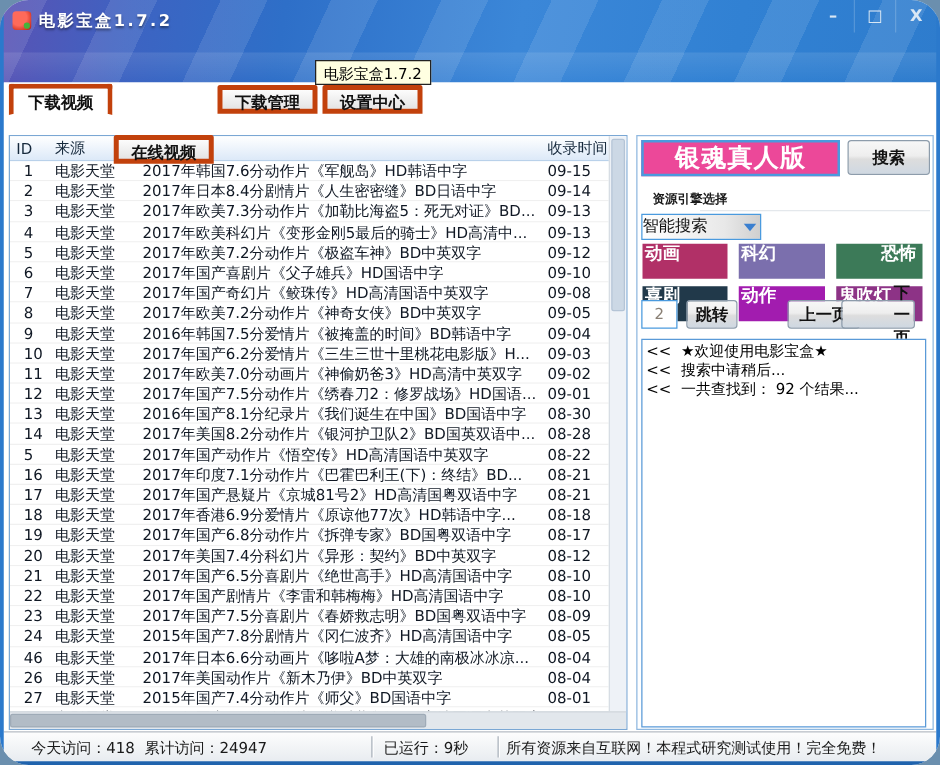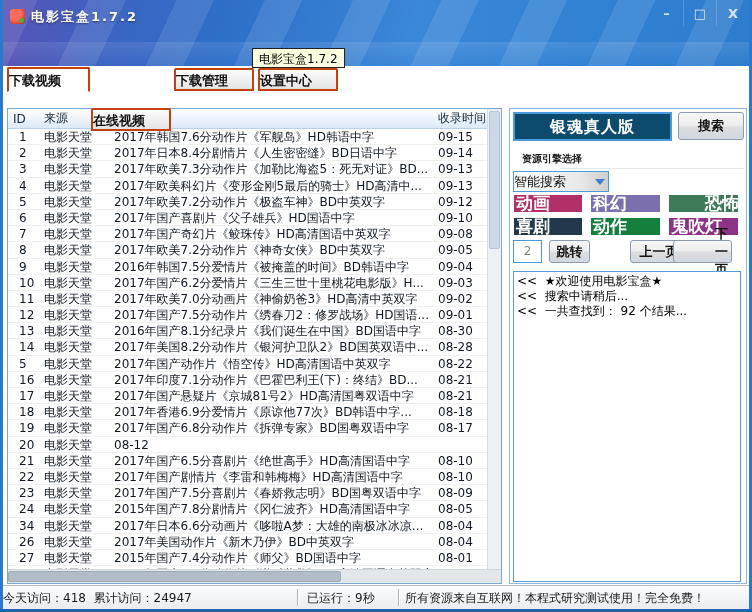--- a/index.html
+++ b/index.html
@@ -1,18 +1,18 @@
 <!DOCTYPE html>
 <html><head>
 <meta charset="utf-8">
 <style>
   * { box-sizing: border-box; margin: 0; padding: 0; }
   html,body { background:#6b8fae; }
   body { font-family:"DejaVu Sans","Liberation Sans",sans-serif; }
-  #app { position:relative; width:752px; height:612px; background:#ffffff; overflow:hidden; }
+  #app { position:relative; width:752px; height:612px; background:#ffffff; overflow:hidden;border-radius:23px; }
 
   
   .frame-left,.frame-right { position:absolute; top:0; bottom:0; width:3px; background:#2b79cc; z-index:60; }
   .frame-left{left:0} .frame-right{right:0}
   .frame-bottom { position:absolute; left:0; right:0; bottom:0; height:3px; background:#1f63ad; z-index:60; }
 
   
   .titlebar { position:absolute; left:0; top:0; width:752px; height:66px;
     background:
       repeating-linear-gradient(115deg, rgba(255,255,255,0.10) 0 34px, rgba(255,255,255,0) 34px 80px),
@@ -31,22 +31,22 @@
     color:#d9e7f4; font-size:13px; font-weight:bold; border-left:1px solid rgba(255,255,255,0.18); cursor:default; }
   .winbtn:first-child{ border-left:none; }
 
   
   .tooltip { position:absolute; left:252px; top:48px; height:20px; z-index:40;
     background:#ffffe1; border:1px solid #222222; font-size:12px; color:#000;
     padding:2px 6px; white-space:nowrap; }
 
   
   .tabbar { position:absolute; left:3px; top:66px; width:746px; height:26px; background:#ffffff; z-index:6; }
-  .tab { position:absolute; top:2px; height:23px; text-align:left; font-size:13px; font-weight:bold; color:#111;
-    line-height:22px; background:linear-gradient(#fcfcfc,#e4e4e4); border:2px solid #c2410c; border-radius:2px 2px 0 0; }
+  .tab { position:absolute; top:2px; height:23px; text-align:center; font-size:13px; font-weight:bold; color:#111;
+    line-height:22px; background:linear-gradient(#fcfcfc,#e4e4e4); border:4px solid #c2410c; border-radius:2px 2px 0 0; }
   .tab.active { top:1px; height:25px; background:#ffffff; border-bottom:1px solid #ffffff; z-index:7; line-height:24px; }
 
   
   .table { position:absolute; left:7px; top:108px; width:495px; height:476px;
     border:1px solid #7aa7d4; background:#ffffff; }
   .thead { position:absolute; left:0; top:0; right:0; height:20px;
     background:linear-gradient(#ffffff,#dce9f8); border-bottom:1px solid #b9d1ea;
     display:grid; grid-template-columns:36px 70px 324px 1fr; align-items:center;
     font-size:12px; color:#16293c; }
   .thead span:first-child { padding-left:5px; }
@@ -61,53 +61,53 @@
   .vthumb { position:absolute; left:1px; right:1px; top:2px; height:138px; background:#ccd8e5;
     border:1px solid #b4c4d6; border-radius:2px; }
   .hscroll { position:absolute; left:0; right:0; bottom:0; height:14px; background:#e2e7ec;
     border-top:1px solid #d0d6dc; }
   .hthumb { position:absolute; top:1px; bottom:1px; left:0; width:333px; background:#b2bcc6;
     border:1px solid #9fabb7; border-radius:2px; }
 
   
   .rpanel { position:absolute; left:509px; top:108px; width:238px; height:476px;
     border:1px solid #8fb8e0; background:#ffffff; }
-  .searchbox { position:absolute; left:513px; top:112px; width:159px; height:29px; background:#0c4a6e;
-    border:2px solid #4a9ade; color:#ffffff; font-size:16px; font-weight:bold; text-align:center;
+  .searchbox { position:absolute; left:513px; top:112px; width:159px; height:29px; background:#ec4899;
+    border:2px solid #4a9ade; color:#ffffff; font-size:20px; font-weight:bold; text-align:center;
     line-height:25px; letter-spacing:1px; }
   .w7btn { position:absolute; background:linear-gradient(#f7f7f7 0%, #eeeeee 45%, #dddddd 55%, #cfd8e2 100%);
     border:1px solid #8d9cab; border-radius:3px; color:#111; font-size:13px; font-weight:bold;
     display:flex; align-items:center; justify-content:center; cursor:default; }
   .btn-search { left:678px; top:112px; width:66px; height:28px; }
   .engine-label { position:absolute; left:522px; top:152px; font-size:10px; font-weight:bold; color:#1a1a1a; }
   .engine-line { position:absolute; left:560px; top:168px; width:184px; height:1px; background:#e4e8ec; }
   .combo { position:absolute; left:513px; top:171px; width:96px; height:21px; border:1px solid #4a9ade;
     background:linear-gradient(90deg,#ffffff 0%, #e8e8e8 70%, #cfcfcf 100%); font-size:13px; color:#111;
     line-height:19px; padding-left:0; }
   .combo-arrow { position:absolute; right:3px; top:7px; width:0; height:0;
     border-left:5px solid transparent; border-right:5px solid transparent; border-top:6px solid #3a7fd0; }
   .cats { position:absolute; left:514px; top:195px; width:224px;
     display:grid; grid-template-columns:68px 69px 69px; column-gap:9px; row-gap:6px; }
-  .cat-btn { height:17px; color:#ffffff; font-size:17px; font-weight:bold; line-height:17px;
+  .cat-btn { height:28px; color:#ffffff; font-size:14px; font-weight:bold; line-height:17px;
     padding-left:2px; overflow:hidden; white-space:nowrap; cursor:default; }
   .page-input { position:absolute; left:513px; top:240px; width:29px; height:23px; border:1px solid #4a9ade;
     background:#ffffff; color:#8a8075; font-size:12px; text-align:center; line-height:21px; }
   .btn-jump { left:549px; top:240px; width:41px; height:23px; }
   .btn-prev { left:598px; top:240px; width:58px; height:23px;margin-left:32px; }
   .btn-next { left:673px; top:240px; width:59px; height:23px;padding-left:41px; }
   .logbox { position:absolute; left:513px; top:271px; width:228px; height:311px;
     border:1px solid #5a9ad8; background:#ffffff; padding:2px 3px; overflow:hidden; }
   .logline { font-size:12px; color:#000; line-height:15px; white-space:pre; }
 
   
   .statusbar { position:absolute; left:3px; right:3px; top:585px; height:24px;
     background:linear-gradient(#fdfdfd,#e8ecf0); border-top:1px solid #b6bcc4;
     font-size:12px; color:#1a1a1a; }
   .statusbar .seg { position:absolute; top:4px; white-space:pre; }
-  .seg-visits { left:0; }
+  .seg-visits { left:22px; }
   .seg-runtime { left:304px; }
   .seg-notice { left:402px; }
   .status-sep { position:absolute; top:3px; width:1px; height:17px; background:#aab2bc;
     box-shadow:1px 0 0 #ffffff; }
   .sep1 { left:294px; } .sep2 { left:395px; }
 </style>
 </head>
 <body>
 
 <div id="app">
@@ -243,32 +243,33 @@
         </div>
         <div class="trow">
           <span class="tcell">17</span>
           <span class="tcell">电影天堂</span>
           <span class="tcell">2017年国产悬疑片《京城81号2》HD高清国粤双语中字</span>
           <span class="tcell">08-21</span>
         </div>
         <div class="trow">
           <span class="tcell">18</span>
           <span class="tcell">电影天堂</span>
-          <span class="tcell">2017年香港6.9分爱情片《原谅他77次》BD韩语中字...</span>
+          <span class="tcell">2017年香港6.9分爱情片《原谅他77次》HD韩语中字...</span>
           <span class="tcell">08-18</span>
         </div>
         <div class="trow">
           <span class="tcell">19</span>
           <span class="tcell">电影天堂</span>
           <span class="tcell">2017年国产6.8分动作片《拆弹专家》BD国粤双语中字</span>
           <span class="tcell">08-17</span>
         </div>
         <div class="trow">
           <span class="tcell">20</span>
           <span class="tcell">电影天堂</span>
+          <span class="tcell">2017年美国7.4分科幻片《异形：契约》BD中英双字</span>
           <span class="tcell">08-12</span>
         </div>
         <div class="trow">
           <span class="tcell">21</span>
           <span class="tcell">电影天堂</span>
           <span class="tcell">2017年国产6.5分喜剧片《绝世高手》HD高清国语中字</span>
           <span class="tcell">08-10</span>
         </div>
         <div class="trow">
           <span class="tcell">22</span>
@@ -282,21 +283,21 @@
           <span class="tcell">2017年国产7.5分喜剧片《春娇救志明》BD国粤双语中字</span>
           <span class="tcell">08-09</span>
         </div>
         <div class="trow">
           <span class="tcell">24</span>
           <span class="tcell">电影天堂</span>
           <span class="tcell">2015年国产7.8分剧情片《冈仁波齐》HD高清国语中字</span>
           <span class="tcell">08-05</span>
         </div>
         <div class="trow">
-          <span class="tcell">34</span>
+          <span class="tcell">46</span>
           <span class="tcell">电影天堂</span>
           <span class="tcell">2017年日本6.6分动画片《哆啦A梦：大雄的南极冰冰凉...</span>
           <span class="tcell">08-04</span>
         </div>
         <div class="trow">
           <span class="tcell">26</span>
           <span class="tcell">电影天堂</span>
           <span class="tcell">2017年美国动作片《新木乃伊》BD中英双字</span>
           <span class="tcell">08-04</span>
         </div>
@@ -332,21 +333,21 @@
   <div class="combo">
     <span>智能搜索</span>
     <span class="combo-arrow"></span>
   </div>
 
   <div class="cats">
       <div class="cat-btn" style="background: rgb(177, 48, 103);">动画</div>
       <div class="cat-btn" style="background: rgb(123, 111, 173);">科幻</div>
       <div class="cat-btn" style="background: rgb(60, 122, 88); padding-left: 36px;">恐怖</div>
       <div class="cat-btn" style="background: rgb(33, 57, 74);">喜剧</div>
-      <div class="cat-btn" style="background: #15803d;">动作</div>
+      <div class="cat-btn" style="background: #a21caf;">动作</div>
       <div class="cat-btn" style="background: rgb(141, 51, 134);">鬼吹灯</div>
     </div>
 
   <div class="page-input">2</div>
   <div class="w7btn btn-jump">跳转</div>
   <div class="w7btn btn-prev">上一页</div>
   <div class="w7btn btn-next">下一页</div>
 
   <div class="logbox">
     <div class="logline">&lt;&lt;  ★欢迎使用电影宝盒★</div>

